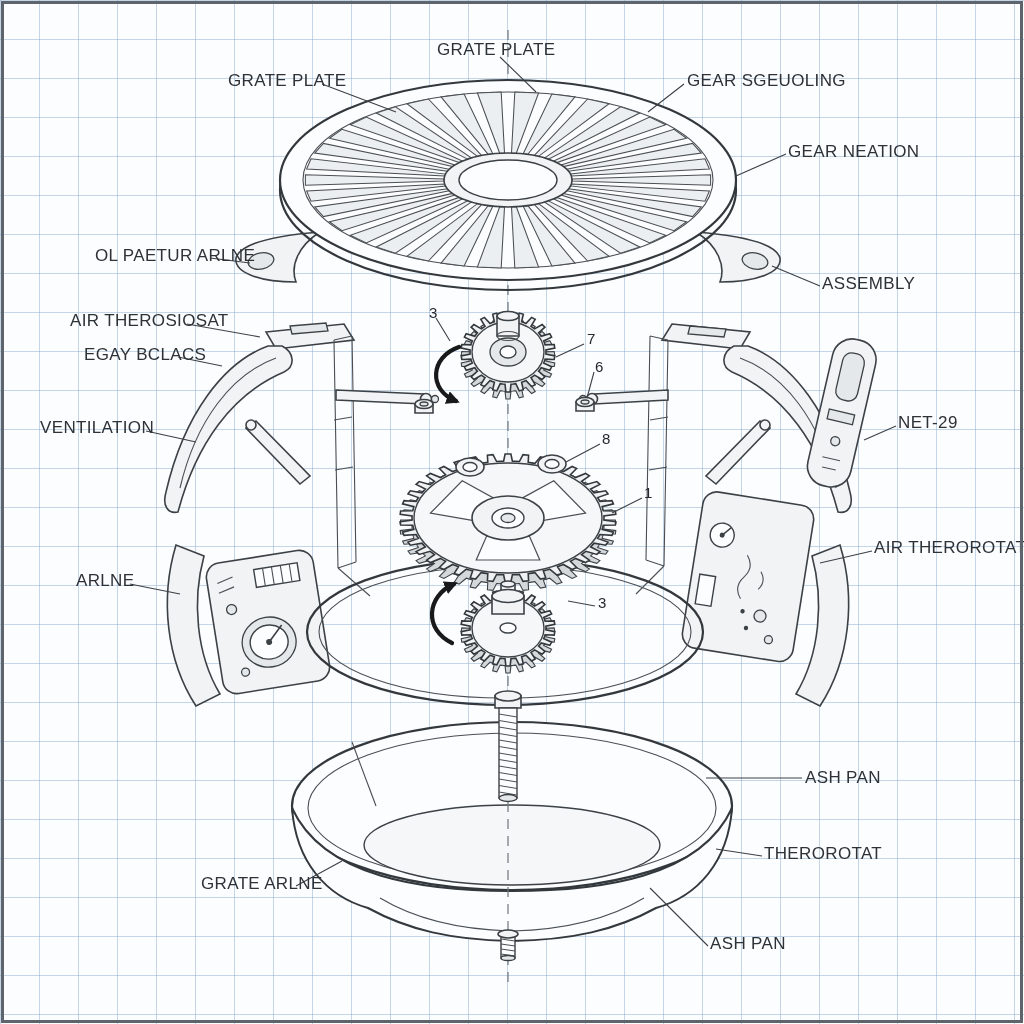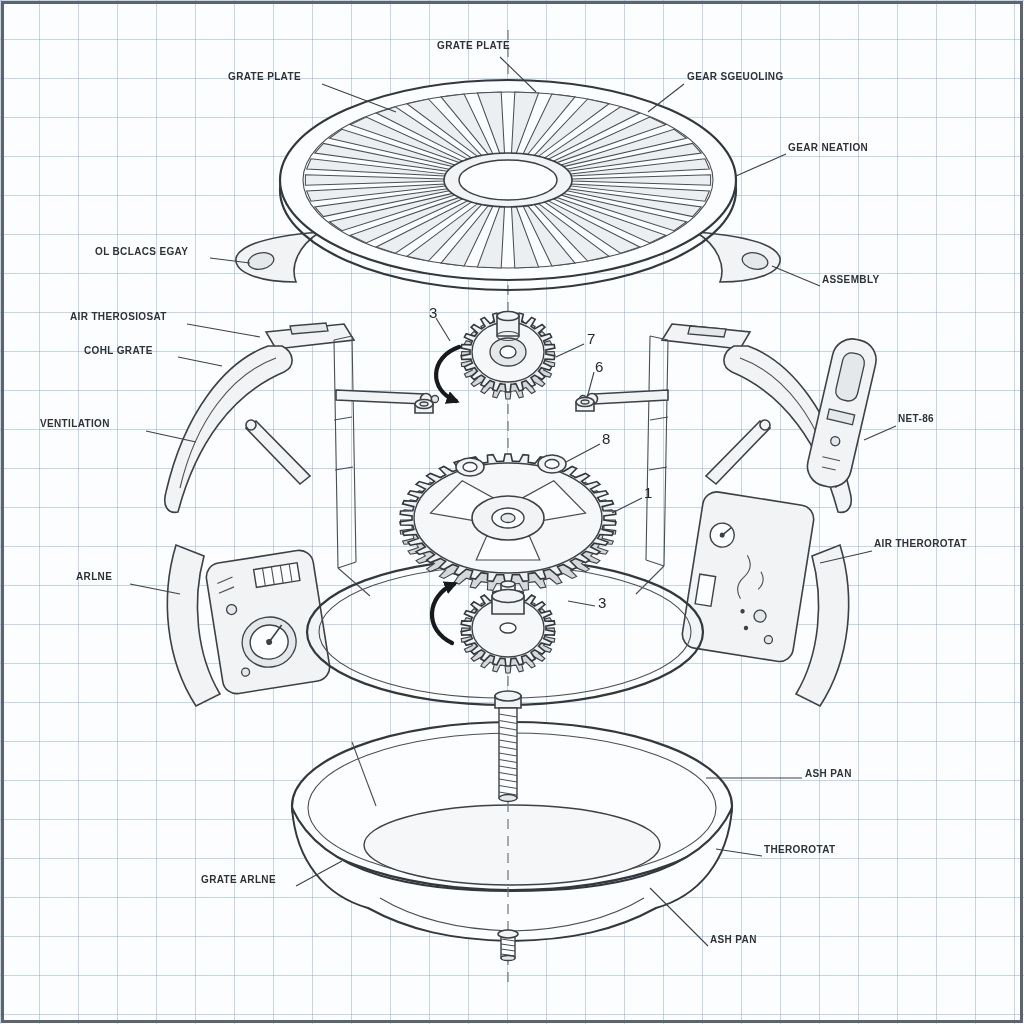--- a/index.html
+++ b/index.html
@@ -8,21 +8,21 @@
     background-color:#fcfdff;
     background-image:
       linear-gradient(to right, rgba(130,165,205,.45) 1px, transparent 1px),
       linear-gradient(to bottom, rgba(130,165,205,.45) 1px, transparent 1px);
     background-size:39px 39px;
     font-family:"Liberation Sans", sans-serif;
   }
   .sheet{position:absolute;inset:0;}
   .sheet-frame{position:absolute;inset:1px;border:3px solid #5e646b;pointer-events:none;z-index:5;}
   svg{position:absolute;left:0;top:0;z-index:1;}
-  .lbl{position:absolute;z-index:3;font-weight:700;font-size:10px;letter-spacing:.35px;color:#2d3237;white-space:nowrap;}
+  .lbl{position:absolute;z-index:3;font-weight:400;font-size:17px;letter-spacing:.35px;color:#2d3237;white-space:nowrap;}
   .num{position:absolute;z-index:3;font-size:15px;font-weight:400;color:#24282c;}
 
   svg .f     { fill:#f1f3f5; stroke:#3c4146; stroke-width:1.6; }
   svg .f2    { fill:#e4e8eb; stroke:#3c4146; stroke-width:1.3; }
   svg .fw    { fill:#fcfdfe; stroke:#3c4146; stroke-width:1.4; }
   svg .fsoft { fill:#f5f7f9; stroke:#3c4146; stroke-width:1.4; }
   svg .s     { fill:none;    stroke:#3c4146; stroke-width:1.6; }
   svg .s1    { fill:none;    stroke:#4a4f54; stroke-width:1.1; }
   svg .s2    { fill:none;    stroke:#33383d; stroke-width:2.2; }
   svg .spoke { fill:#eceff1; stroke:#4a4f54; stroke-width:1.05; }
@@ -289,26 +289,26 @@
       <path class="ld" d="M600 444 L566 462"></path>
       <path class="ld" d="M642 498 L612 513"></path>
       <path class="ld" d="M595 606 L568 601"></path>
     </g>
   </svg>
 
   <div class="lbl" style="left:437px;top:40px">GRATE PLATE</div>
   <div class="lbl" style="left:228px;top:71px">GRATE PLATE</div>
   <div class="lbl" style="left:687px;top:71px">GEAR SGEUOLING</div>
   <div class="lbl" style="left:788px;top:142px">GEAR NEATION</div>
-  <div class="lbl" style="left:95px;top:246px">OL BCLACS EGAY</div>
+  <div class="lbl" style="left:95px;top:246px">OL PAETUR ARLNE</div>
   <div class="lbl" style="left:822px;top:274px">ASSEMBLY</div>
   <div class="lbl" style="left:70px;top:311px">AIR THEROSIOSAT</div>
-  <div class="lbl" style="left:84px;top:345px">COHL GRATE</div>
+  <div class="lbl" style="left:84px;top:345px">EGAY BCLACS</div>
   <div class="lbl" style="left:40px;top:418px">VENTILATION</div>
-  <div class="lbl" style="left:898px;top:413px">NET-86</div>
+  <div class="lbl" style="left:898px;top:413px">NET-29</div>
   <div class="lbl" style="left:874px;top:538px">AIR THEROROTAT</div>
   <div class="lbl" style="left:76px;top:571px">ARLNE</div>
   <div class="lbl" style="left:805px;top:768px">ASH PAN</div>
   <div class="lbl" style="left:764px;top:844px">THEROROTAT</div>
   <div class="lbl" style="left:201px;top:874px">GRATE ARLNE</div>
   <div class="lbl" style="left:710px;top:934px">ASH PAN</div>
 
   <div class="num" style="left:429px;top:304px">3</div>
   <div class="num" style="left:587px;top:330px">7</div>
   <div class="num" style="left:595px;top:358px">6</div>

